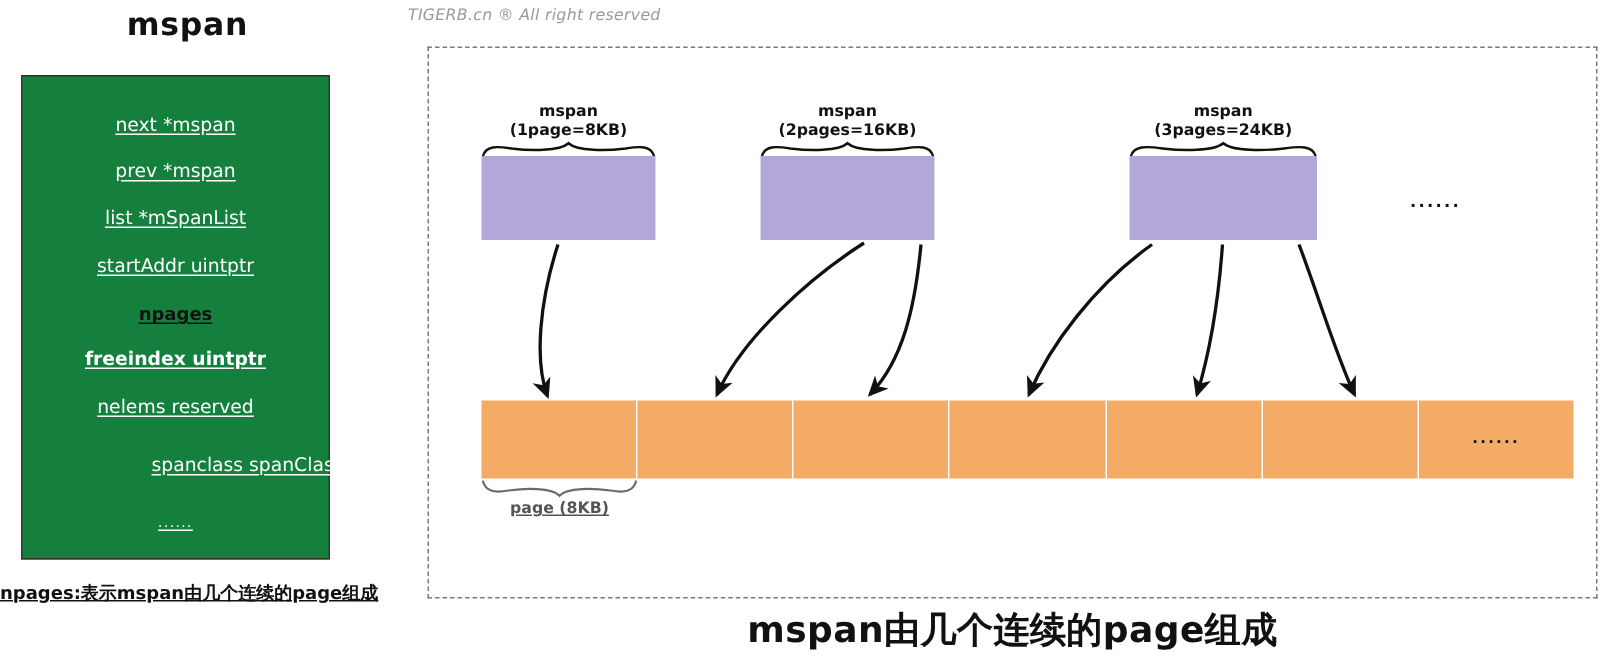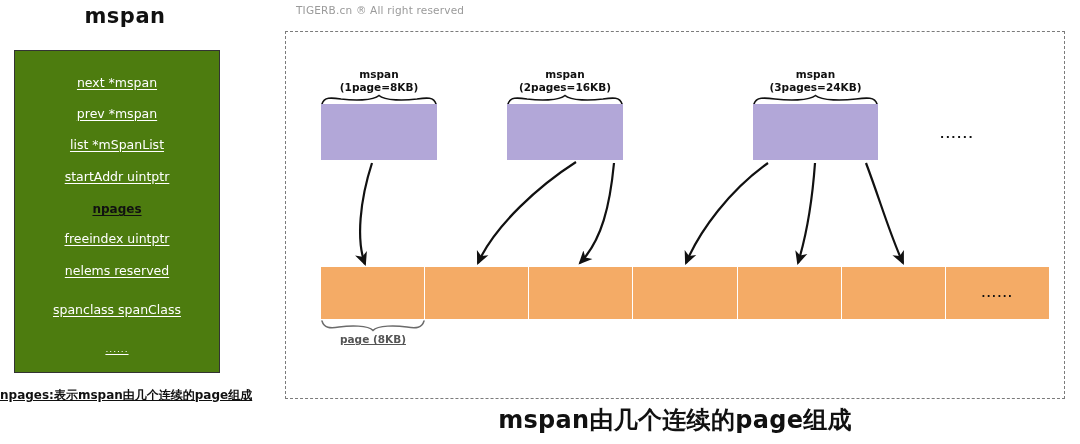--- a/index.html
+++ b/index.html
@@ -29,21 +29,21 @@
     text-align: center;
     font-size: 21px;
     font-weight: 700;
     letter-spacing: 0.5px;
     color: #111;
   }
   #mspan-struct-box {
     position: absolute;
     left: 14px; top: 50px;
     width: 206px; height: 323px;
-    background: #4d7c0f;
+    background: #15803d;
     border: 1.5px solid #333333;
     box-sizing: border-box;
   }
   .struct-field {
     position: absolute;
     left: 0;
     width: 100%;
     text-align: center;
     font-size: 12.5px;
     color: #ffffff;
@@ -68,22 +68,23 @@
     font-size: 12px;
     font-weight: 700;
     color: #111;
     white-space: nowrap;
     text-decoration: underline;
   }
 
   
   #watermark {
     position: absolute;
-    left: 296px; top: 4px;
+    left: 272px; top: 4px;
     font-size: 10.5px;
+    font-style: italic;
     color: #9a9a9a;
     letter-spacing: 0.2px;
   }
   #dashed-frame {
     position: absolute;
     left: 285px; top: 31px;
     width: 780px; height: 368px;
     border: 1.5px dashed #7b7b7b;
     box-sizing: border-box;
     background: #ffffff;
@@ -195,23 +196,23 @@
 <div id="left-panel">
 
   <div id="mspan-title">mspan</div>
 
   <div id="mspan-struct-box">
     <div class="struct-field" style="top:24px;">next *mspan</div>
     <div class="struct-field" style="top:55px;">prev *mspan </div>
     <div class="struct-field" style="top:118px;">startAddr uintptr</div>
     <div class="struct-field" style="top:86px;">list *mSpanList</div>
     <div class="struct-field highlight" style="top:151px;">npages</div>
-    <div class="struct-field" style="top:180px;">freeindex uintptr</div>
+    <div class="struct-field" style="top:180px;font-weight:bold;">freeindex uintptr</div>
     <div class="struct-field" style="top:212px;">nelems reserved</div>
-    <div class="struct-field" style="top:251px;">spanclass   spanClass</div>
+    <div class="struct-field" style="top:251px;padding-left:48px;">spanclass   spanClass</div>
     <div class="struct-field dots" style="top:293px;">......</div>
   </div>
 
   <div id="npages-note">npages:表示mspan由几个连续的page组成</div>
 </div>
 
 <div id="watermark">TIGERB.cn ® All right reserved</div>
 
 <div id="dashed-frame"></div>
 

